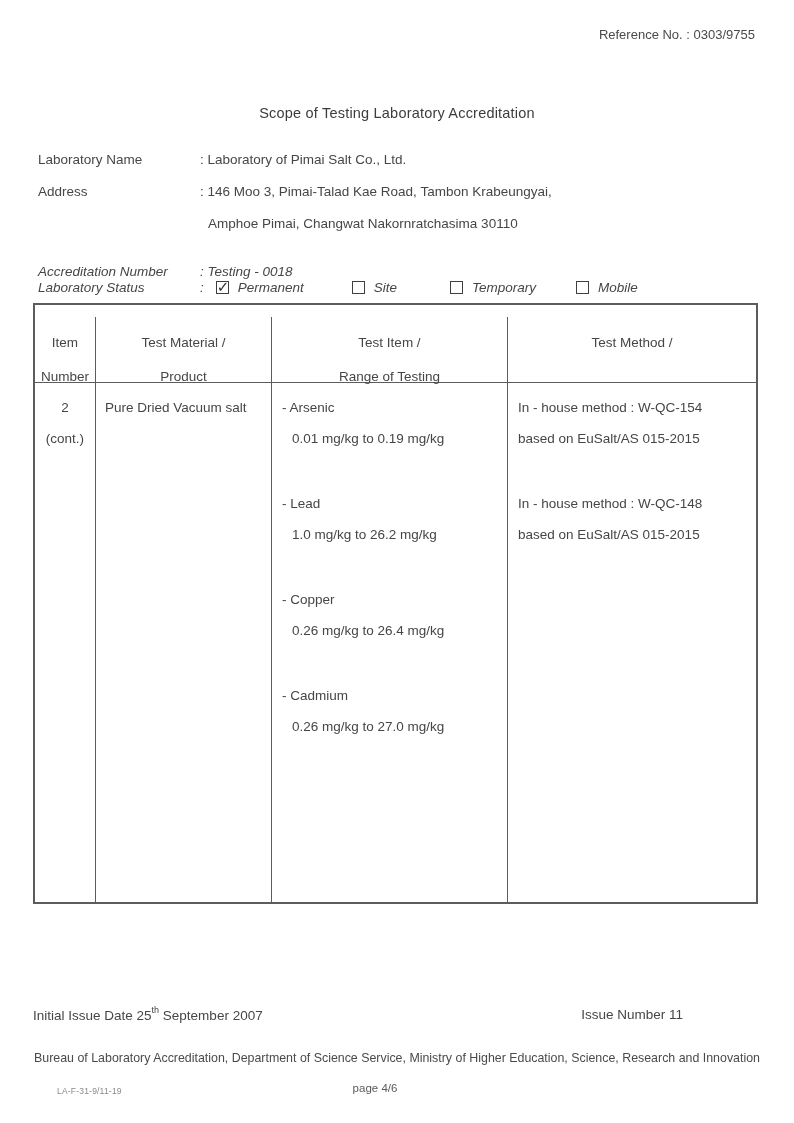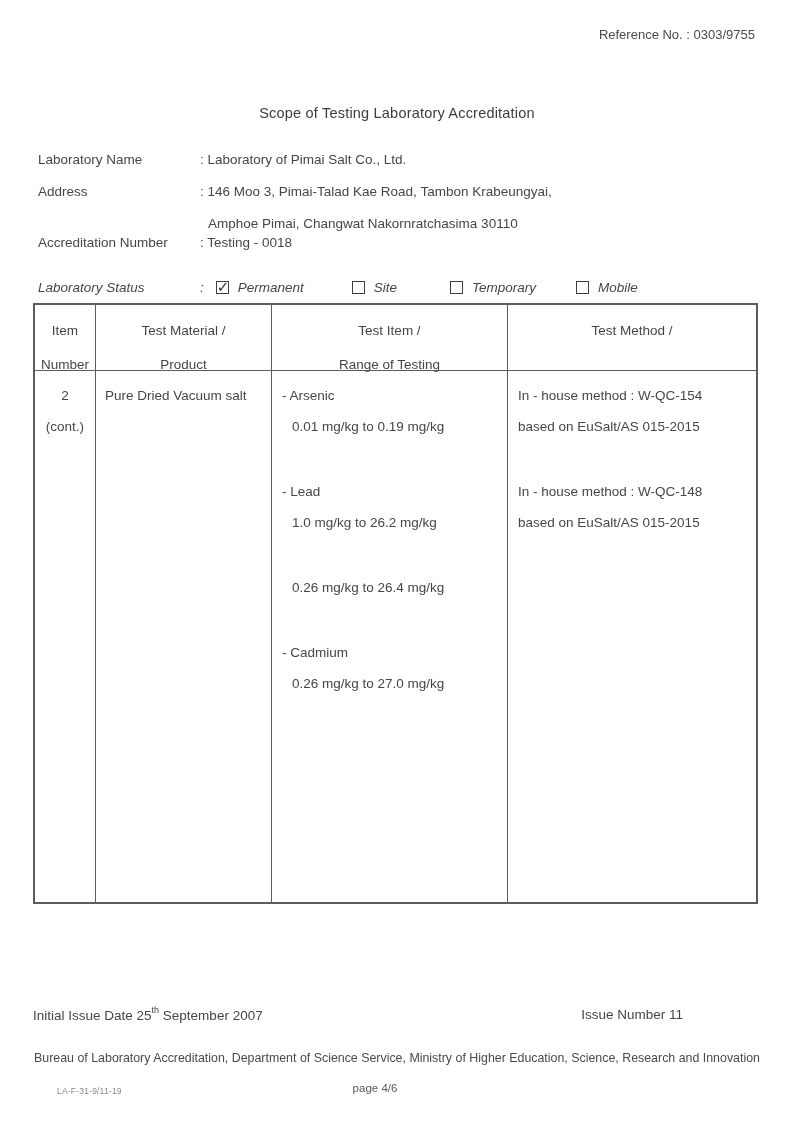--- a/index.html
+++ b/index.html
@@ -23,21 +23,21 @@
     text-align: center; font-size: 14.5px; letter-spacing: 0.2px;
     color: #3c3c3c; font-weight: 500;
   }
 
   .info-row { position: absolute; left: 38px; font-size: 13.5px; color: #464646; }
   .info-label { display: inline-block; width: 162px; }
   .info-value { display: inline-block; }
   .row-name   { top: 152px; }
   .row-addr1  { top: 184px; }
   .row-addr2  { top: 216px; left: 208px; }
-  .row-accred { top: 235px; }
+  .row-accred { top: 264px; font-style: italic; }
   .row-status { top: 280px; font-style: italic; }
 
   .status-group { display: inline-flex; align-items: center; }
   .status-colon { display: inline-block; }
   .checkbox {
     display: inline-block; width: 13px; height: 13px;
     border: 1.6px solid #3f3f3f; background: #fff;
     position: relative; vertical-align: -1px; margin-right: 9px;
   }
   .checkbox.checked::after {
@@ -51,21 +51,21 @@
   .cb-temp  { margin-left: 53px; }
   .cb-mob   { margin-left: 40px; }
 
   .scope-table {
     position: absolute; left: 33px; top: 303px;
     width: 725px; height: 601px;
     border: 2px solid #5c5c5c;
     display: flex; flex-direction: column;
     font-size: 13.5px; color: #464646;
   }
-  .t-header { display: flex; height: 66px; border-bottom: 1.6px solid #5c5c5c; }
+  .t-header { display: flex; height: 66px; border-bottom: 1.6px solid #5c5c5c; margin-top: 12px; }
   .t-body   { display: flex; flex: 1; }
   .t-col { border-right: 1.6px solid #5c5c5c; }
   .t-col:last-child { border-right: none; }
   .c1 { width: 61px; }
   .c2 { width: 176px; }
   .c3 { width: 236px; }
   .c4 { flex: 1; }
   .t-header .t-col { text-align: center; padding-top: 9px; line-height: 34px; }
 
   .t-body .c1 { text-align: center; padding-top: 9px; line-height: 31px; }
@@ -171,20 +171,21 @@
       <div class="t-col c3">
         <div class="test-block">
           <div>- Arsenic</div>
           <div class="test-range">0.01 mg/kg to 0.19 mg/kg</div>
         </div>
         <div class="test-block">
           <div>- Lead</div>
           <div class="test-range">1.0 mg/kg to 26.2 mg/kg</div>
         </div>
         <div class="test-block">
+          <div>- Copper</div>
           <div class="test-range">0.26 mg/kg to 26.4 mg/kg</div>
         </div>
         <div class="test-block">
           <div>- Cadmium</div>
           <div class="test-range">0.26 mg/kg to 27.0 mg/kg</div>
         </div>
       </div>
       <div class="t-col c4">
         <div class="method-block">
           <div>In - house method : W-QC-154</div>

